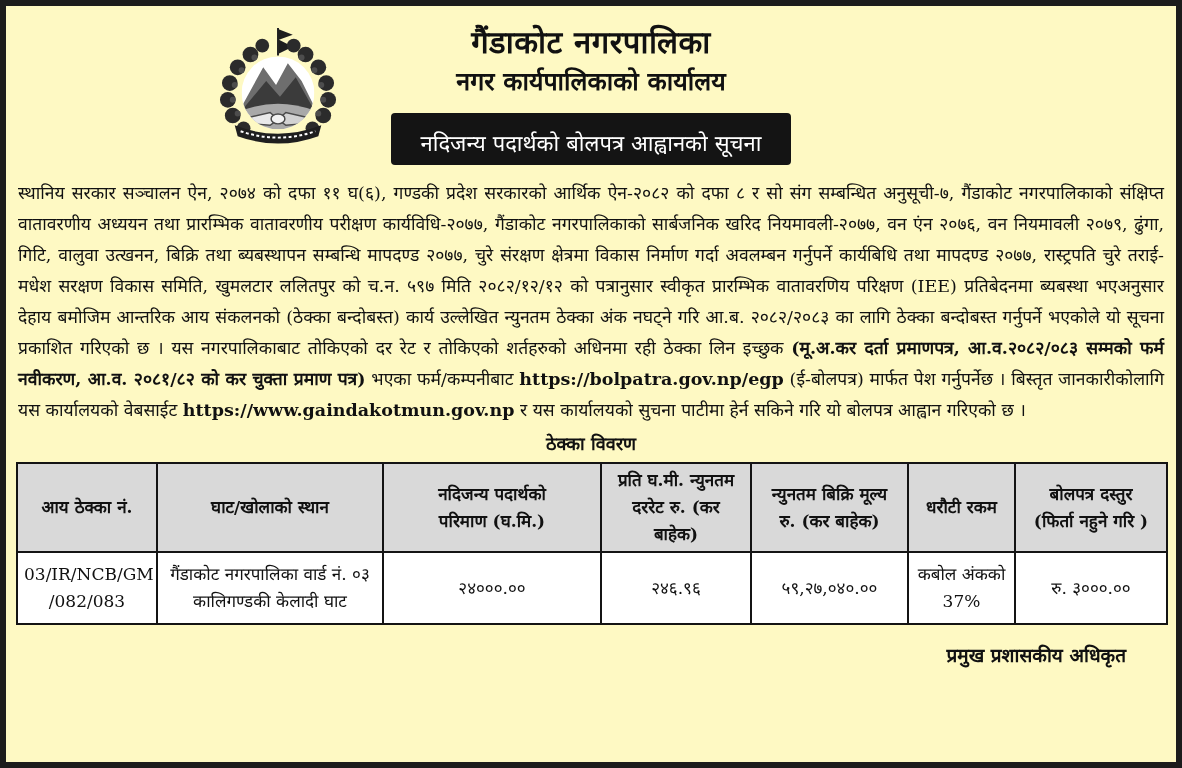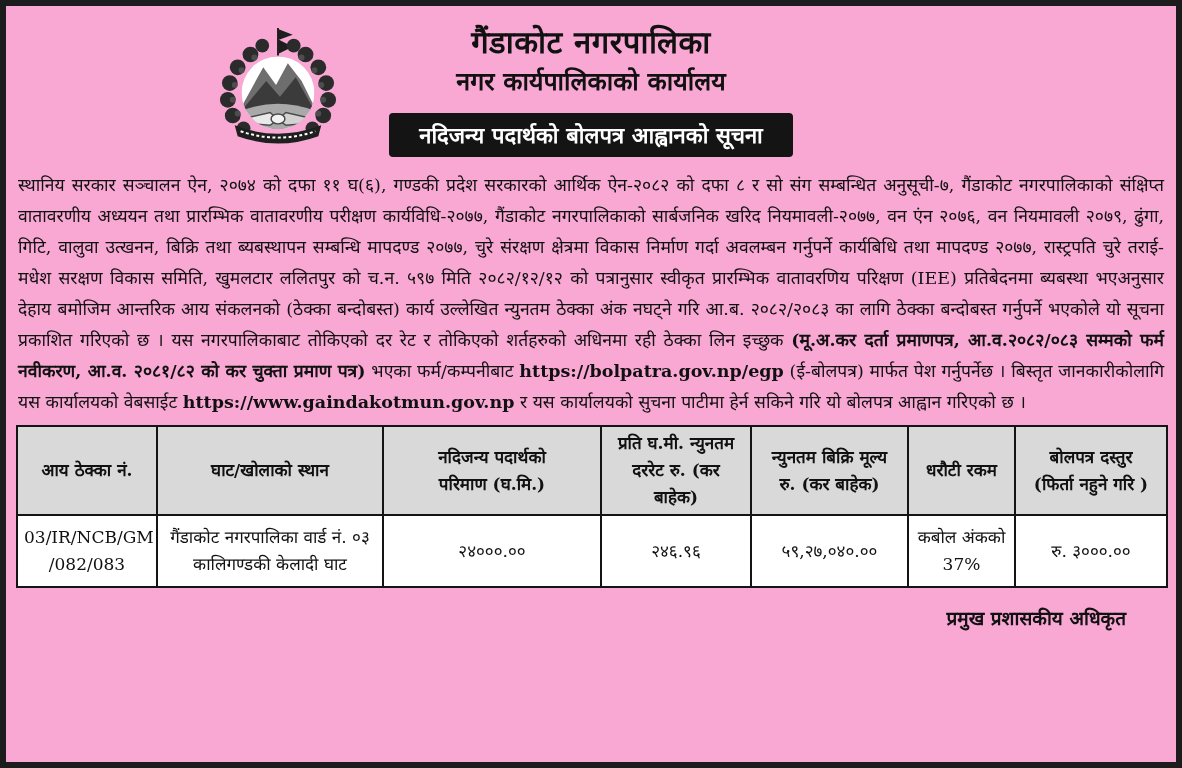--- a/index.html
+++ b/index.html
@@ -6,36 +6,36 @@
     --page-border:#1c1c1c;
     --banner-bg:#141414;
     --banner-fg:#ffffff;
     --th-bg:#d9d9d9;
     --ink:#111111;
   }
   html,body{margin:0;padding:0;background:#ffffff;}
   .page{
     width:1182px;height:768px;box-sizing:border-box;
     border:6px solid var(--page-border);
-    background:#f9a8d4;color:var(--ink);
+    background:#fef9c3;color:var(--ink);
     position:relative;overflow:hidden;
     padding:6px 10px 0 10px;
     font-family:"DejaVu Serif","Liberation Serif",serif;
   }
   .masthead{position:relative;text-align:center;}
   .logo{position:absolute;left:202px;top:4px;width:120px;height:122px;}
   .org{font-family:"DejaVu Sans","Liberation Sans",sans-serif;font-weight:bold;font-size:31px;margin-top:8px;letter-spacing:.5px;}
   .office{font-family:"DejaVu Sans","Liberation Sans",sans-serif;font-weight:bold;font-size:25px;margin-top:1px;}
   .addr{font-family:"DejaVu Sans","Liberation Sans",sans-serif;font-weight:bold;font-size:20px;margin-top:10px;}
   .addr2{margin-top:9px;}
   .banner-wrap{margin-top:16px;}
   .banner{
     display:inline-block;background:var(--banner-bg);color:var(--banner-fg);
-    font-family:"DejaVu Sans","Liberation Sans",sans-serif;font-weight:bold;
-    font-size:22px;padding:6px 30px 8px 30px;border-radius:4px;
+    font-family:"DejaVu Sans","Liberation Sans",sans-serif;font-weight:normal;
+    font-size:22px;padding:14px 30px 8px 30px;border-radius:4px;
   }
   .pubdate{font-weight:bold;font-size:17px;margin-top:14px;}
   .body-text{
     margin:13px 2px 0 2px;font-size:17.5px;line-height:31px;
     text-align:justify;color:var(--ink);
   }
   .b{font-weight:bold;}
   .tbl-title{text-align:center;font-weight:bold;font-size:18px;margin-top:5px;}
   table.tbl{width:1150px;margin:7px auto 0 auto;border-collapse:collapse;table-layout:fixed;}
   .tbl th,.tbl td{
@@ -120,20 +120,21 @@
     <div class="office">नगर कार्यपालिकाको कार्यालय</div>
 
     <div class="banner-wrap">
       <div class="banner">नदिजन्य पदार्थको बोलपत्र आह्वानको सूचना</div>
     </div>
 
   </header>
 
   <p class="body-text"><span>स्थानिय सरकार सञ्चालन ऐन, २०७४ को दफा ११ घ(६), गण्डकी प्रदेश सरकारको आर्थिक ऐन-२०८२ को दफा ८ र सो संग सम्बन्धित अनुसूची-७, गैंडाकोट नगरपालिकाको संक्षिप्त वातावरणीय अध्ययन तथा प्रारम्भिक वातावरणीय परीक्षण कार्यविधि-२०७७, गैंडाकोट नगरपालिकाको सार्बजनिक खरिद नियमावली-२०७७, वन एंन २०७६, वन नियमावली २०७९, ढुंगा, गिटि, वालुवा उत्खनन, बिक्रि तथा ब्यबस्थापन सम्बन्धि मापदण्ड २०७७, चुरे संरक्षण क्षेत्रमा विकास निर्माण गर्दा अवलम्बन गर्नुपर्ने कार्यबिधि तथा मापदण्ड २०७७, रास्ट्रपति चुरे तराई-मधेश सरक्षण विकास समिति, खुमलटार ललितपुर को च.न. ५९७ मिति २०८२/१२/१२ को पत्रानुसार स्वीकृत प्रारम्भिक वातावरणिय परिक्षण (IEE) प्रतिबेदनमा ब्यबस्था भएअनुसार देहाय बमोजिम आन्तरिक आय संकलनको (ठेक्का बन्दोबस्त) कार्य उल्लेखित न्युनतम ठेक्का अंक नघट्ने गरि आ.ब. २०८२/२०८३ का लागि ठेक्का बन्दोबस्त गर्नुपर्ने भएकोले यो सूचना प्रकाशित गरिएको छ । यस नगरपालिकाबाट तोकिएको दर रेट र तोकिएको शर्तहरुको अधिनमा रही ठेक्का लिन इच्छुक </span><span class="b">(मू.अ.कर दर्ता प्रमाणपत्र, आ.व.२०८२/०८३ सम्मको फर्म नवीकरण, आ.व. २०८१/८२ को कर चुक्ता प्रमाण पत्र)</span><span> भएका फर्म/कम्पनीबाट </span><span class="b">https://bolpatra.gov.np/egp</span><span> (ई-बोलपत्र) मार्फत पेश गर्नुपर्नेछ । बिस्तृत जानकारीकोलागि यस कार्यालयको वेबसाईट </span><span class="b">https://www.gaindakotmun.gov.np</span><span> र यस कार्यालयको सुचना पाटीमा हेर्न सकिने गरि यो बोलपत्र आह्वान गरिएको छ ।</span></p>
 
+  <div class="tbl-title">ठेक्का विवरण</div>
 
   <table class="tbl">
     <colgroup>
       <col style="width:140px">
         <col style="width:226px">
         <col style="width:218px">
       <col style="width:150px">
         <col style="width:157px">
         <col style="width:107px">
       <col style="width:152px">

